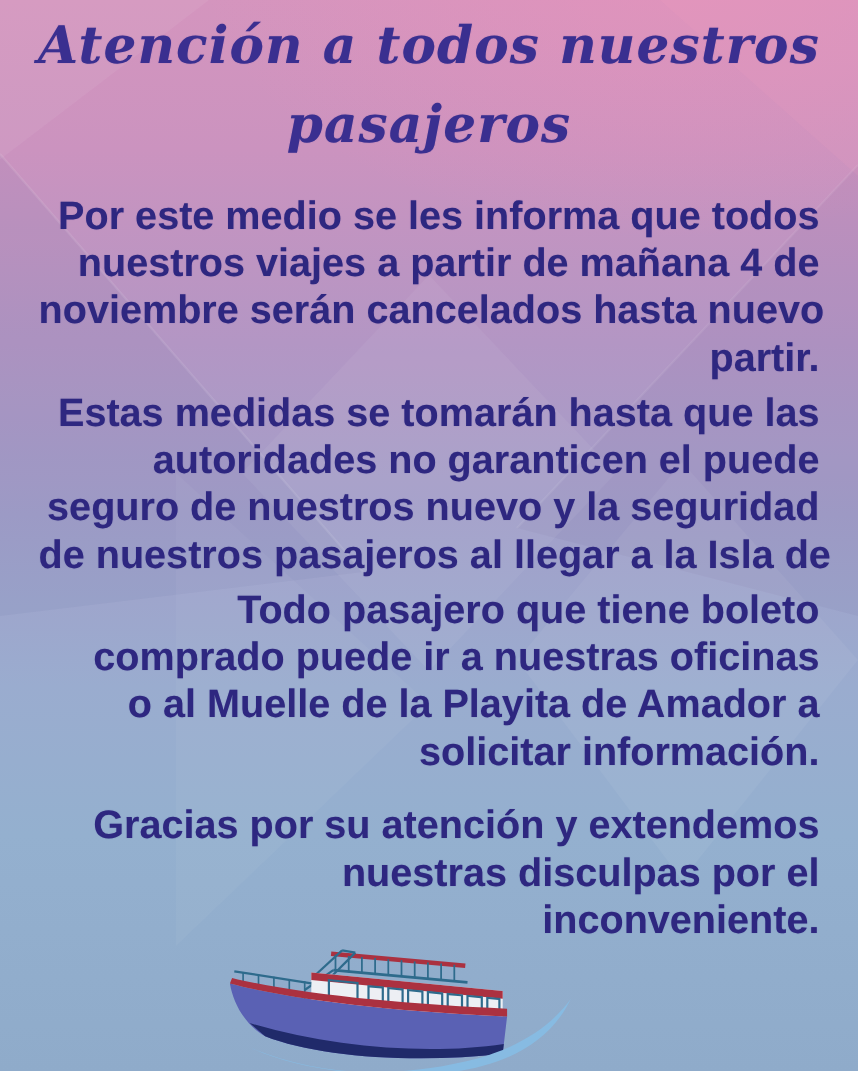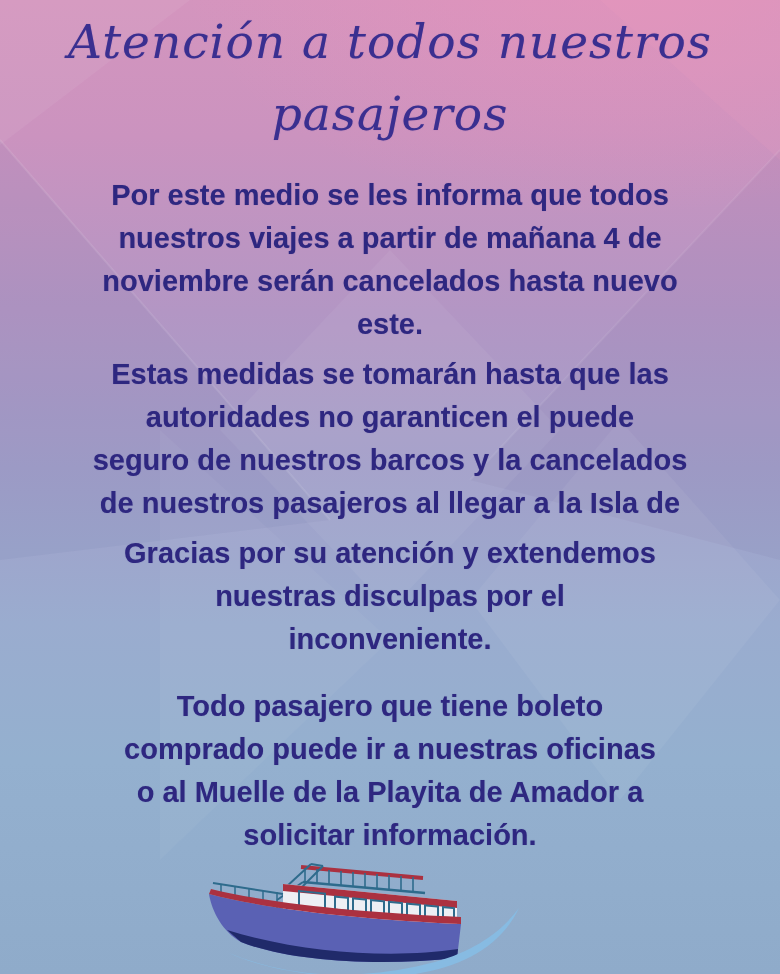--- a/index.html
+++ b/index.html
@@ -30,38 +30,39 @@
     display: flex;
     flex-direction: column;
     align-items: center;
     text-align: center;
   }
   .title {
     margin: 6px 0 0 0;
     padding: 0 5px;
     font-family: "DejaVu Serif", serif;
     font-style: italic;
-    font-weight: normal;
+    font-weight: bold;
     font-size: 47px;
     line-height: 72px;
     letter-spacing: 1px;
     color: var(--title-text, #3a2f90);
     text-shadow: 0 0 1px rgba(58,47,144,0.35);
   }
   .body-block {
     margin-top: 24px;
     width: 710px;
   }
   .para {
     margin: 0 0 7px 0;
     font-weight: bold;
-    font-size: 29px;
+    font-size: 36px;
     line-height: 43px;
     color: var(--body-text, #2e2780);
     text-shadow: 0 0 1px rgba(46,39,128,0.3);
+    text-align: right;
   }
   .para:last-child { margin-top: 24px; }
   .line { display: block; white-space: nowrap; }
   .logo-block {
     margin-top: -4px;
     display: flex;
     flex-direction: column;
     align-items: center;
   }
   .boat-svg { display: block; margin-left: -36px; }
@@ -83,38 +84,38 @@
 
 <div class="poster">
 
   <h1 class="title">Atención a todos nuestros pasajeros</h1>
 
   <div class="body-block">
       <p class="para">
         <span class="line">Por este medio se les informa que todos</span>
         <span class="line">nuestros viajes a partir de mañana 4 de</span>
         <span class="line">noviembre serán cancelados hasta nuevo</span>
-        <span class="line">este.</span>
+        <span class="line">partir.</span>
       </p>
       <p class="para">
         <span class="line">Estas medidas se tomarán hasta que las</span>
         <span class="line">autoridades no garanticen el puede</span>
-        <span class="line">seguro de nuestros barcos y la cancelados</span>
+        <span class="line">seguro de nuestros nuevo y la seguridad</span>
         <span class="line">de nuestros pasajeros al llegar a la Isla de</span>
-      </p>
-      <p class="para">
-        <span class="line">Gracias por su atención y extendemos</span>
-        <span class="line">nuestras disculpas por el</span>
-        <span class="line">inconveniente.</span>
       </p>
       <p class="para">
         <span class="line">Todo pasajero que tiene boleto</span>
         <span class="line">comprado puede ir a nuestras oficinas</span>
         <span class="line">o al Muelle de la Playita de Amador a</span>
         <span class="line">solicitar información.</span>
+      </p>
+      <p class="para">
+        <span class="line">Gracias por su atención y extendemos</span>
+        <span class="line">nuestras disculpas por el</span>
+        <span class="line">inconveniente.</span>
       </p>
     </div>
 
   <div class="logo-block">
 
     <svg class="boat-svg" width="330" height="122" viewBox="0 0 330 122" aria-hidden="true">
 
       <line x1="94" y1="7" x2="216" y2="18" stroke="var(--boat-trim-red,#ab3140)" stroke-width="4"></line>
       <line x1="96" y1="22" x2="218" y2="33" stroke="var(--boat-railing,#2e6b8c)" stroke-width="2.5"></line>
       <g stroke="var(--boat-railing,#2e6b8c)" stroke-width="1.6">

